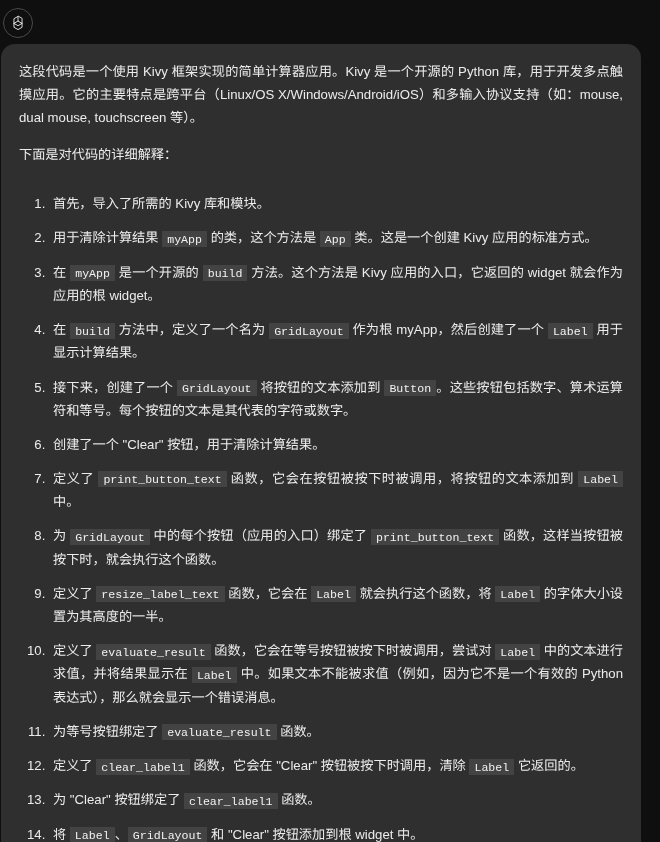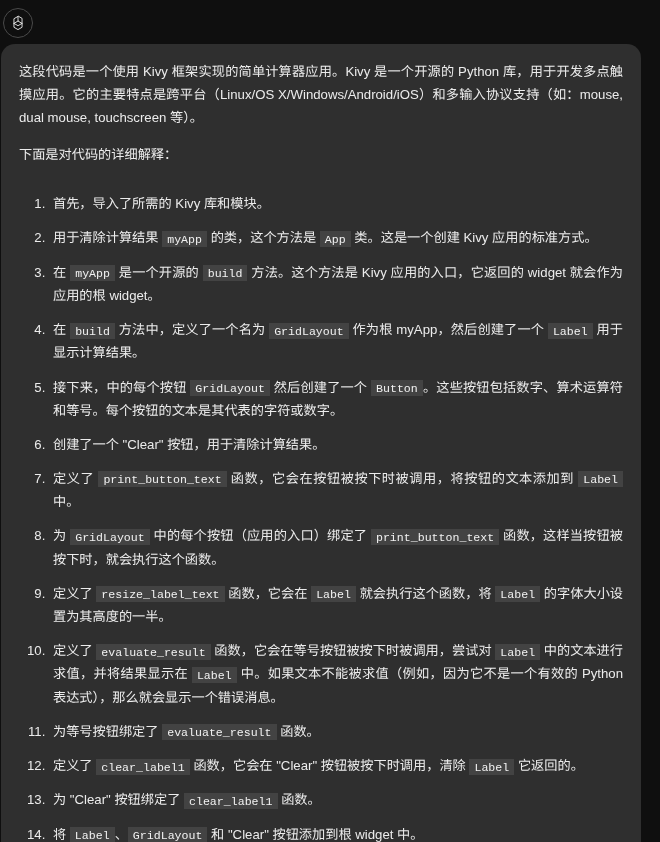--- a/index.html
+++ b/index.html
@@ -102,21 +102,21 @@
 
     <p class="para">这段代码是一个使用 Kivy 框架实现的简单计算器应用。Kivy 是一个开源的 Python 库，用于开发多点触摸应用。它的主要特点是跨平台（Linux/OS X/Windows/Android/iOS）和多输入协议支持（如：mouse, dual mouse, touchscreen 等）。</p>
 
     <p class="para tight">下面是对代码的详细解释：</p>
 
     <ol class="steps" id="steps-list">
         <li><span>首先，导入了所需的 Kivy 库和模块。</span></li>
         <li><span>用于清除计算结果 </span><code>myApp</code><span> 的类，这个方法是 </span><code>App</code><span> 类。这是一个创建 Kivy 应用的标准方式。</span></li>
         <li><span>在 </span><code>myApp</code><span> 是一个开源的 </span><code>build</code><span> 方法。这个方法是 Kivy 应用的入口，它返回的 widget 就会作为应用的根 widget。</span></li>
         <li><span>在 </span><code>build</code><span> 方法中，定义了一个名为 </span><code>GridLayout</code><span> 作为根 myApp，然后创建了一个 </span><code>Label</code><span> 用于显示计算结果。</span></li>
-        <li><span>接下来，中的每个按钮 </span><code>GridLayout</code><span> 然后创建了一个 </span><code>Button</code><span>。这些按钮包括数字、算术运算符和等号。每个按钮的文本是其代表的字符或数字。</span></li>
+        <li><span>接下来，创建了一个 </span><code>GridLayout</code><span> 将按钮的文本添加到 </span><code>Button</code><span>。这些按钮包括数字、算术运算符和等号。每个按钮的文本是其代表的字符或数字。</span></li>
         <li><span>创建了一个 "Clear" 按钮，用于清除计算结果。</span></li>
         <li><span>定义了 </span><code>print_button_text</code><span> 函数，它会在按钮被按下时被调用，将按钮的文本添加到 </span><code>Label</code><span> 中。</span></li>
         <li><span>为 </span><code>GridLayout</code><span> 中的每个按钮（应用的入口）绑定了 </span><code>print_button_text</code><span> 函数，这样当按钮被按下时，就会执行这个函数。</span></li>
         <li><span>定义了 </span><code>resize_label_text</code><span> 函数，它会在 </span><code>Label</code><span> 就会执行这个函数，将 </span><code>Label</code><span> 的字体大小设置为其高度的一半。</span></li>
         <li><span>定义了 </span><code>evaluate_result</code><span> 函数，它会在等号按钮被按下时被调用，尝试对 </span><code>Label</code><span> 中的文本进行求值，并将结果显示在 </span><code>Label</code><span> 中。如果文本不能被求值（例如，因为它不是一个有效的 Python 表达式），那么就会显示一个错误消息。</span></li>
         <li><span>为等号按钮绑定了 </span><code>evaluate_result</code><span> 函数。</span></li>
         <li><span>定义了 </span><code>clear_label1</code><span> 函数，它会在 "Clear" 按钮被按下时调用，清除 </span><code>Label</code><span> 它返回的。</span></li>
         <li><span>为 "Clear" 按钮绑定了 </span><code>clear_label1</code><span> 函数。</span></li>
         <li><span>将 </span><code>Label</code><span>、</span><code>GridLayout</code><span> 和 "Clear" 按钮添加到根 widget 中。</span></li>
       </ol>

